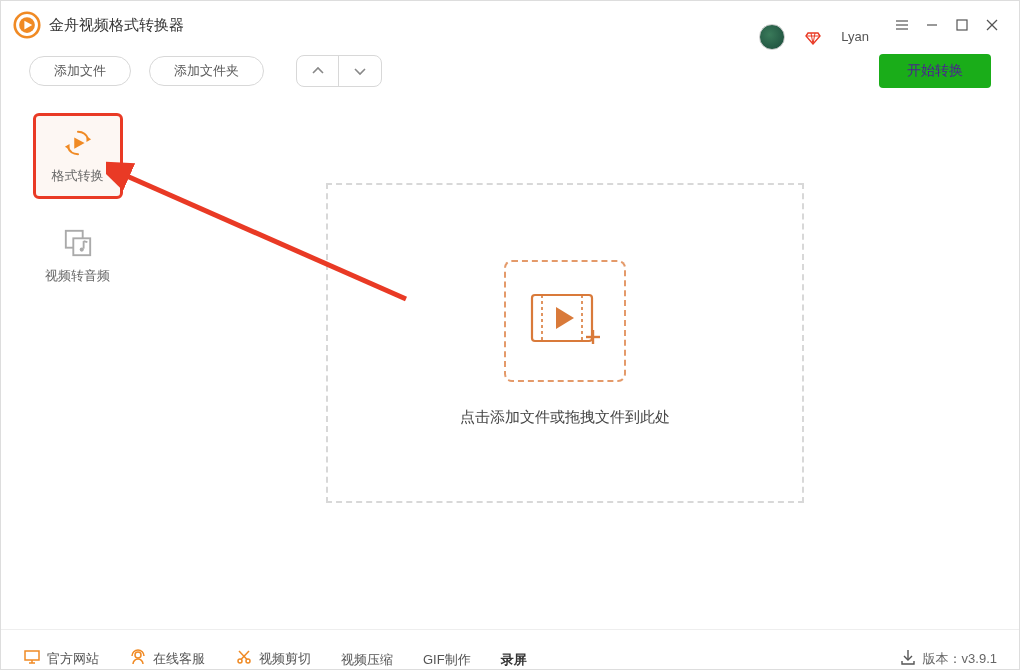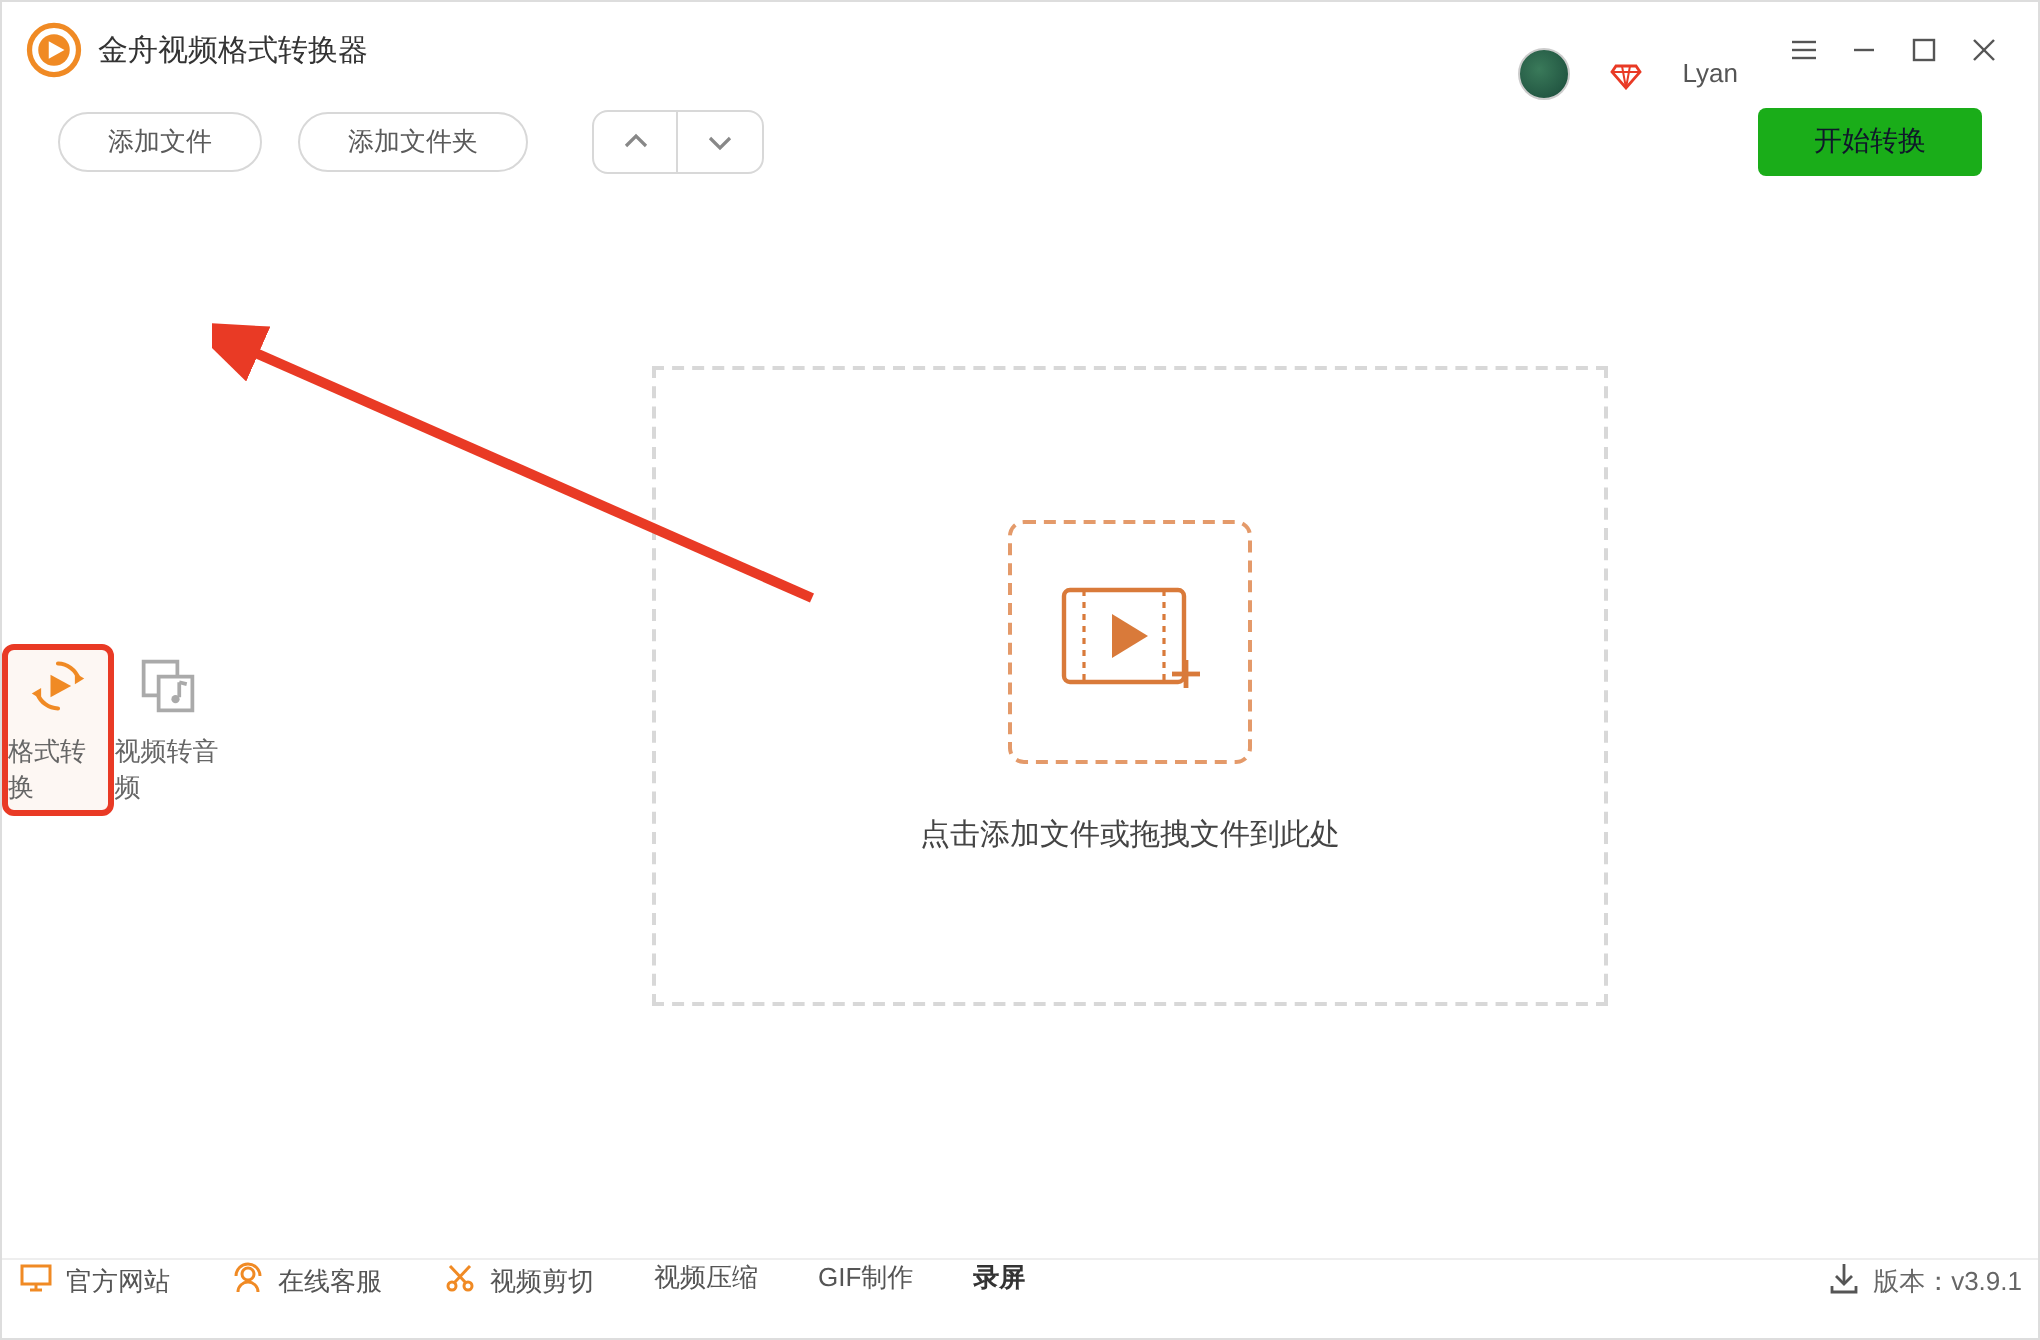--- a/index.html
+++ b/index.html
@@ -19,39 +19,39 @@
     .win-btn svg { width: 14px; height: 14px; }
 
     
     .toolbar { height: 44px; display: flex; align-items: center; padding: 0 28px; gap: 18px; }
     .pill { height: 30px; padding: 0 24px; border: 1px solid #d8d8d8; border-radius: 15px; display: flex; align-items: center; justify-content: center; font-size: 13px; color: #5a5a5a; cursor: pointer; background: #fff; }
     .nav-pair { display: flex; border: 1px solid #d8d8d8; border-radius: 8px; overflow: hidden; margin-left: 14px; }
     .nav-pair .nb { width: 42px; height: 30px; display: flex; align-items: center; justify-content: center; cursor: pointer; }
     .nav-pair .nb:first-child { border-right: 1px solid #d8d8d8; }
     .nav-pair svg { width: 14px; height: 14px; stroke: #888; }
     .toolbar-spacer { flex: 1; }
-    .start-btn { height: 34px; padding: 0 28px; background: #1aad19; color: #0f172a; border-radius: 4px; display: flex; align-items: center; justify-content: center; font-size: 14px; cursor: pointer; }
+    .start-btn { height: 34px; padding: 0 28px; background: #1aad19; color: #4c1d95; border-radius: 4px; display: flex; align-items: center; justify-content: center; font-size: 14px; cursor: pointer; }
 
     
     .main { display: flex; height: calc(670px - 48px - 44px - 40px); }
-    .sidebar { width: 110px; padding-top: 20px; display: flex; align-items: center; }
+    .sidebar { width: 110px; padding-top: 20px; display: flex; flex-direction: column; align-items: center; padding-left: 43px; }
     .side-item { width: 90px; height: 86px; display: flex; flex-direction: column; align-items: center; justify-content: center; gap: 8px; font-size: 13px; color: #666; cursor: pointer; border-radius: 6px; margin-bottom: 14px; }
     .side-item.active { border: 3px solid #e93a25; background: #fdf7f3; }
     .side-item.active .side-label { color: #666; }
     .side-icon { width: 32px; height: 32px; display: flex; align-items: center; justify-content: center; }
     .side-icon svg { width: 30px; height: 30px; }
 
     .content { flex: 1; display: flex; align-items: flex-start; justify-content: center; padding-top: 90px; }
     .dropzone { width: 478px; height: 320px; border: 2px dashed #d8d8d8; display: flex; flex-direction: column; align-items: center; justify-content: center; gap: 26px; cursor: pointer; }
     .drop-icon-box { width: 122px; height: 122px; border: 2px dashed #e49a6a; border-radius: 8px; display: flex; align-items: center; justify-content: center; }
     .drop-icon-box svg { width: 70px; height: 56px; }
     .drop-text { font-size: 15px; color: #444; }
 
     
-    .footer { position: absolute; bottom: 0; left: 0; right: 0; height: 40px; border-top: 1px solid #eee; display: flex; align-items: flex-start; padding: 0 8px; font-size: 13px; color: #555; gap: 30px; }
+    .footer { position: absolute; bottom: 0; left: 0; right: 0; height: 40px; border-top: 1px solid #eee; display: flex; align-items: flex-end; padding: 0 22px; font-size: 13px; color: #555; gap: 30px; }
     .footer .f-item { display: flex; align-items: center; gap: 6px; cursor: pointer; }
     .footer .f-item.bold { font-weight: 600; color: #333; }
     .footer svg { width: 18px; height: 18px; }
     .footer .f-spacer { flex: 1; }
     .ver { display: flex; align-items: center; gap: 6px; color: #666; cursor: pointer; }
 
     
     .arrow-anno { position: absolute; left: 105px; top: 150px; pointer-events: none; }
   </style>
 </head>

